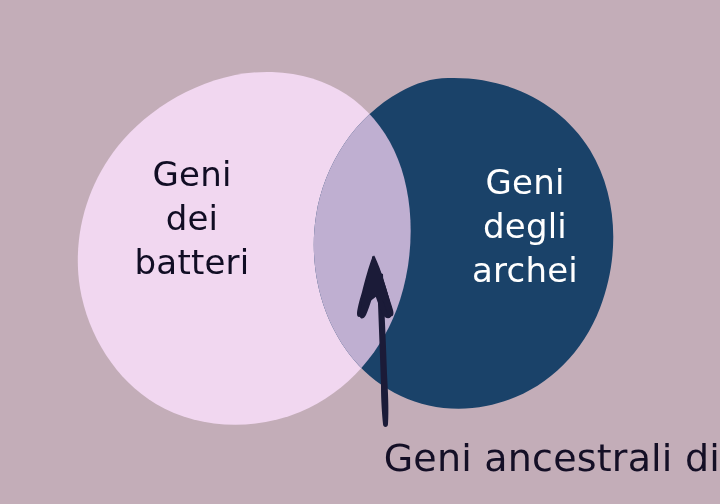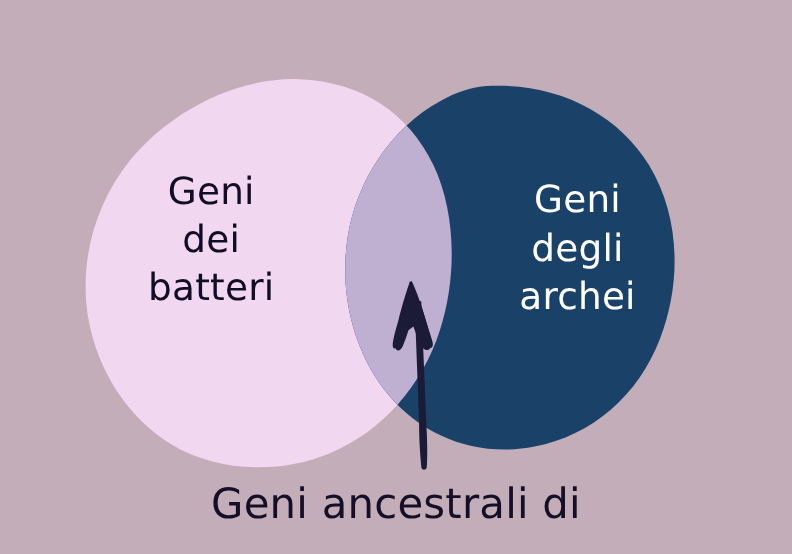--- a/index.html
+++ b/index.html
@@ -143,15 +143,15 @@
   </svg>
 
   <div class="set-label" id="label-left" style="color: rgb(17, 13, 36);">Geni
 dei
 batteri</div>
 
   <div class="set-label" id="label-right" style="color: rgb(255, 255, 255);">Geni
 degli
 archei</div>
 
-  <div id="caption" style="color: rgb(20, 15, 38);">Geni ancestrali di</div>
+  <div id="caption" style="color: rgb(20, 15, 38); text-align: right;">Geni ancestrali di</div>
 
 </div>
 
 </body></html>

